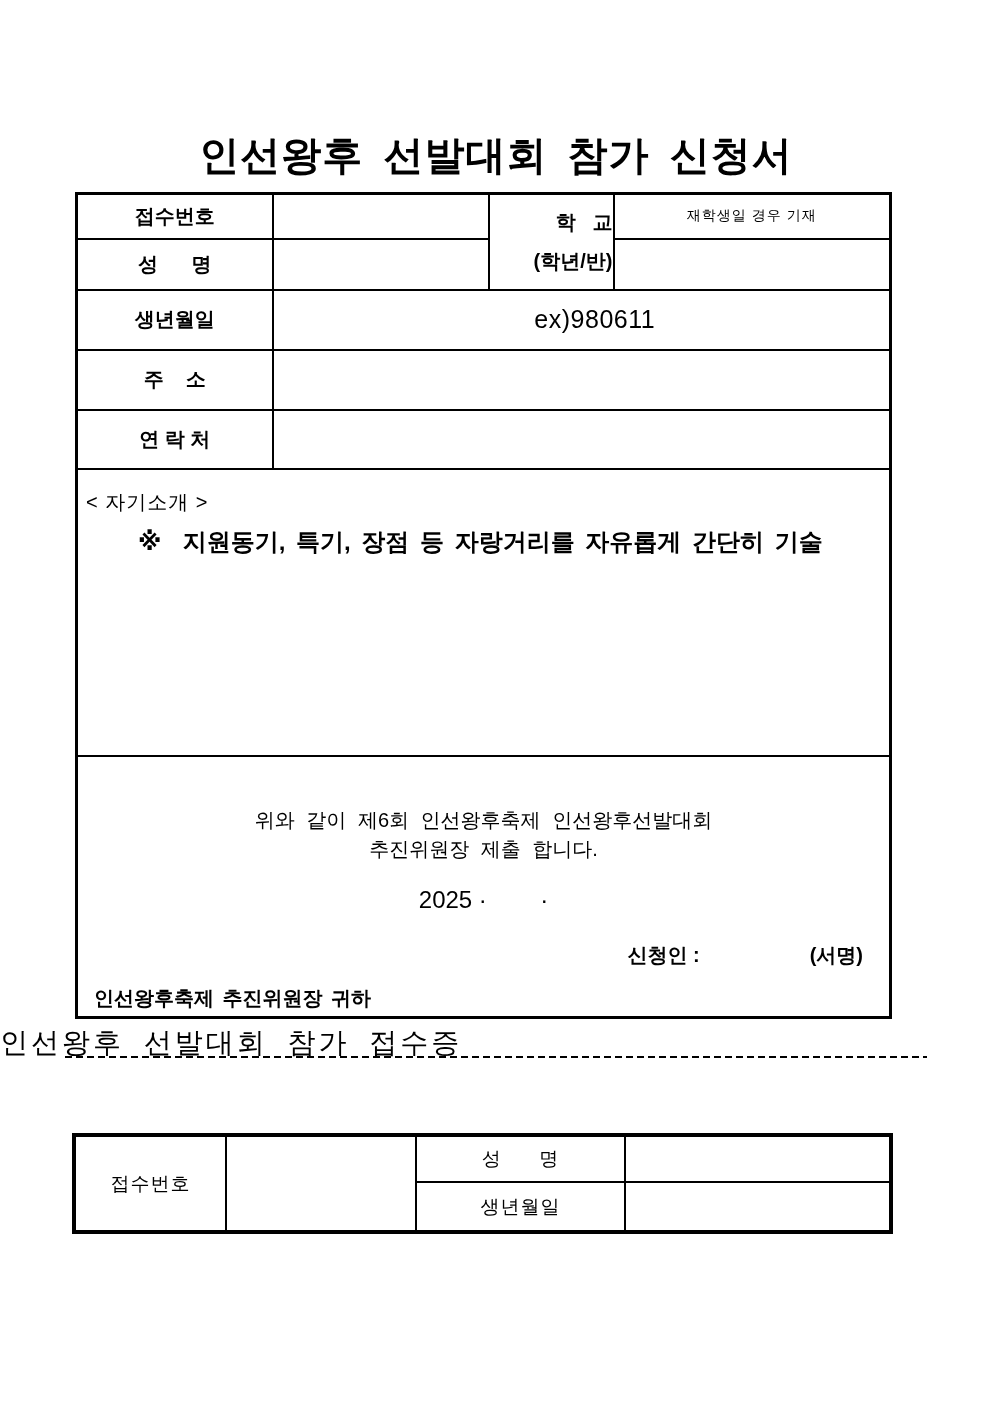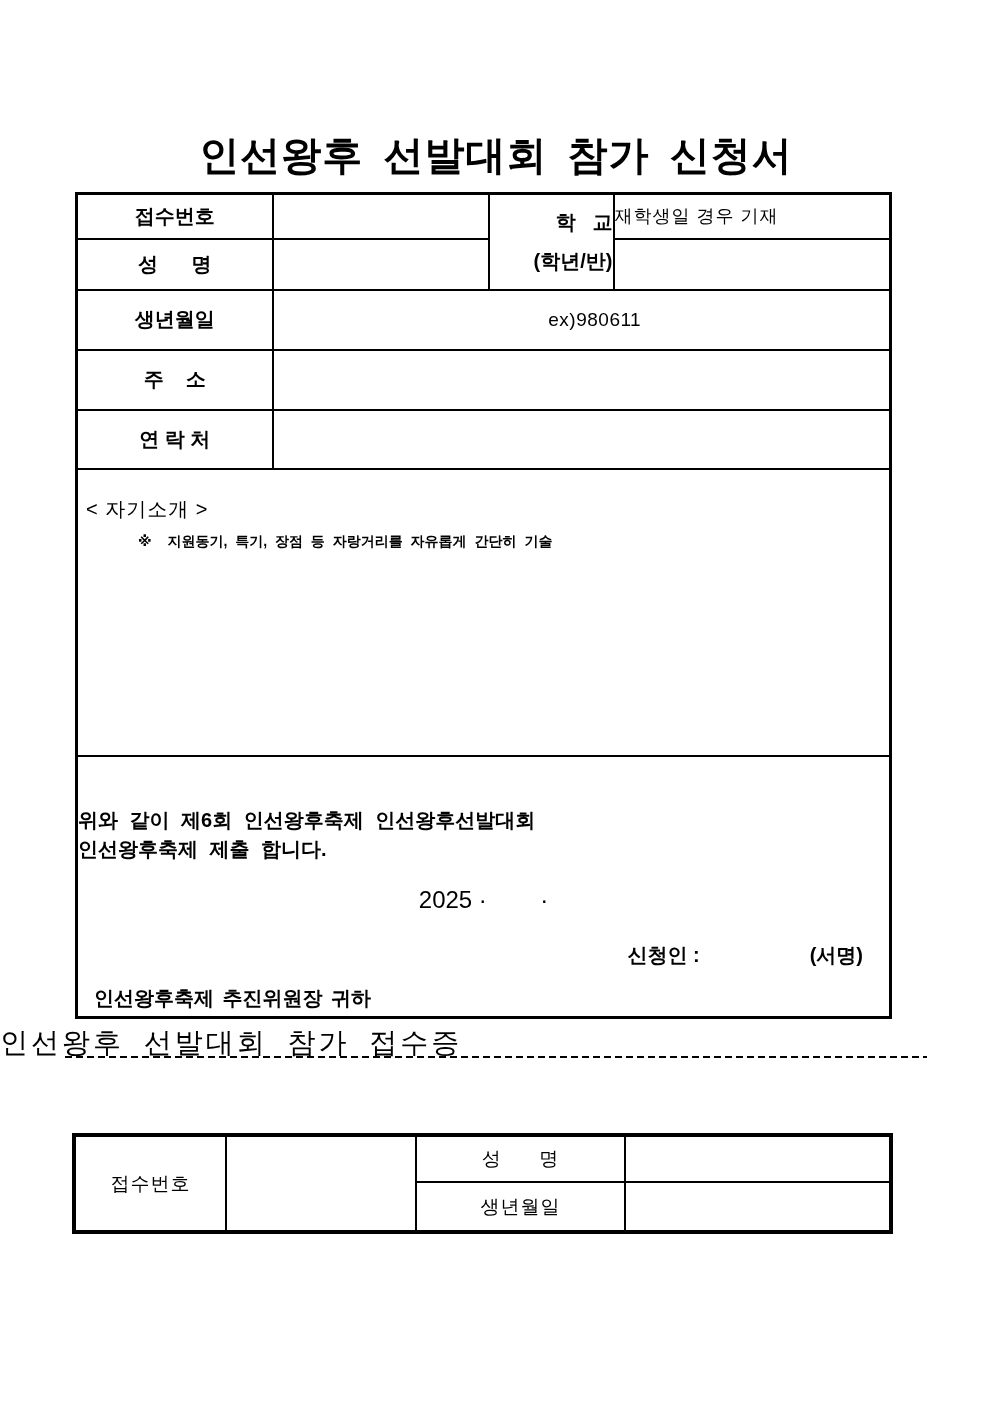--- a/index.html
+++ b/index.html
@@ -44,50 +44,51 @@
   .main-table tr.r6 { height: 287px; padding-left: 39px; }
   .main-table tr.r7 { height: 262px; }
 
   .lbl {
     text-align: center;
     font-size: 20px;
     font-weight: 700;
     white-space: pre;
   }
   .note-cell {
-    font-size: 18px;
+    text-align: center;
+    font-size: 14px;
     font-weight: 400;
     letter-spacing: 1px;
   }
   .school-cell { text-align: right; font-size: 20px; font-weight: 700; }
   .school-cell .line { line-height: 1.95; white-space: pre; }
   .example-cell {
     text-align: center;
-    font-size: 19px;
+    font-size: 25px;
     font-weight: 400;
     letter-spacing: 0.5px;
     padding-left: 27px;
   }
 
   
   .intro-cell { vertical-align: top; padding: 12px 10px 0 8px; }
   .intro-heading { font-size: 20px; font-weight: 400; letter-spacing: 1px; white-space: pre; }
   .intro-instruction {
     margin-top: 10px;
     padding-left: 52px;
-    font-size: 14px;
+    font-size: 24px;
     font-weight: 700;
     word-spacing: 4px;
     white-space: pre;
   }
   .intro-write-area { height: 190px; }
 
   
   .decl-cell { vertical-align: top; padding-top: 46px; }
-  .decl-line { font-size: 20px; font-weight: 700; word-spacing: 6px; line-height: 1.45; white-space: pre; }
+  .decl-line { text-align: center; font-size: 20px; font-weight: 400; word-spacing: 6px; line-height: 1.45; white-space: pre; }
   .decl-date { margin-top: 22px; text-align: center; font-size: 24px; font-weight: 400; white-space: pre; }
   .decl-applicant-row {
     margin-top: 28px;
     display: flex;
     justify-content: flex-end;
     align-items: baseline;
     padding-right: 26px;
     font-size: 20px;
     font-weight: 700;
   }
@@ -181,21 +182,21 @@
     <tr class="r6">
       <td class="intro-cell" colspan="4">
         <div class="intro-heading">&lt; 자기소개 &gt;</div>
         <div class="intro-instruction">※  지원동기, 특기, 장점 등 자랑거리를 자유롭게 간단히 기술</div>
         <div class="intro-write-area"></div>
       </td>
     </tr>
     <tr class="r7">
       <td class="decl-cell" colspan="4">
         <div class="decl-line">위와 같이 제6회 인선왕후축제 인선왕후선발대회</div>
-        <div class="decl-line">인선왕후축제 제출 합니다.</div>
+        <div class="decl-line">추진위원장 제출 합니다.</div>
         <div class="decl-date">2025 ·        ·</div>
         <div class="decl-applicant-row">
           <span class="applicant">신청인 :</span>
           <span>(서명)</span>
         </div>
         <div class="decl-recipient">인선왕후축제 추진위원장 귀하</div>
       </td>
     </tr>
   </tbody>
     </table>

